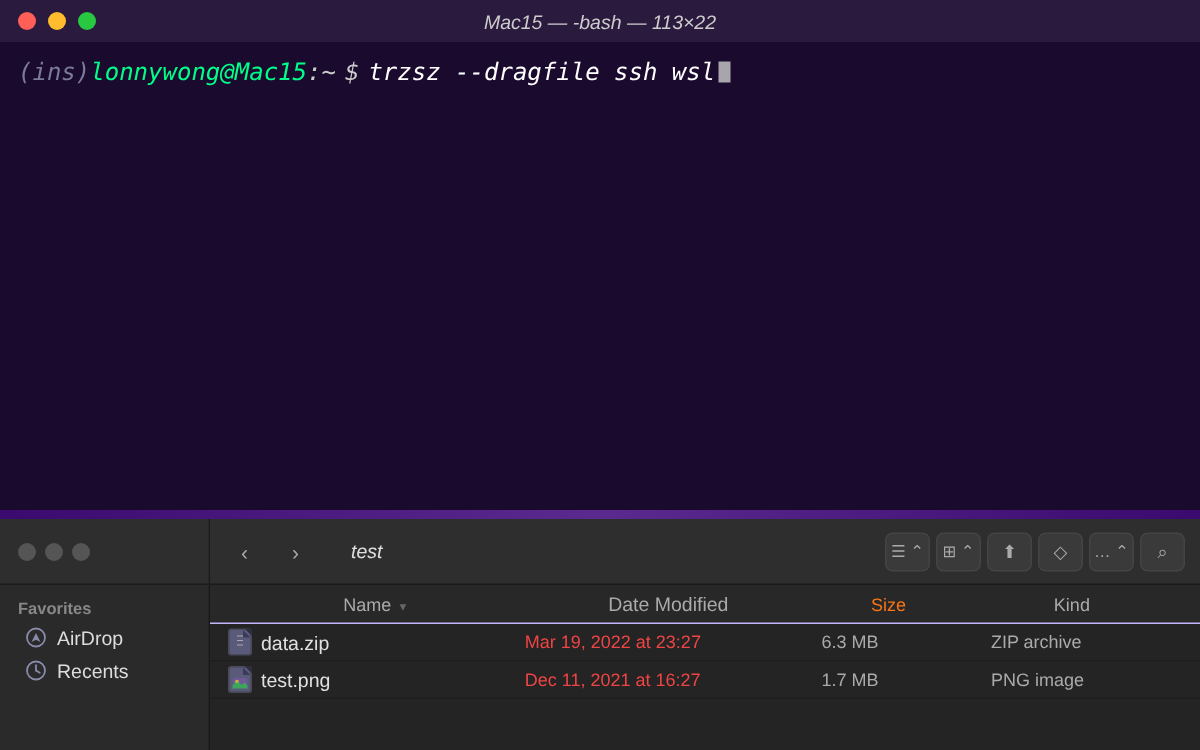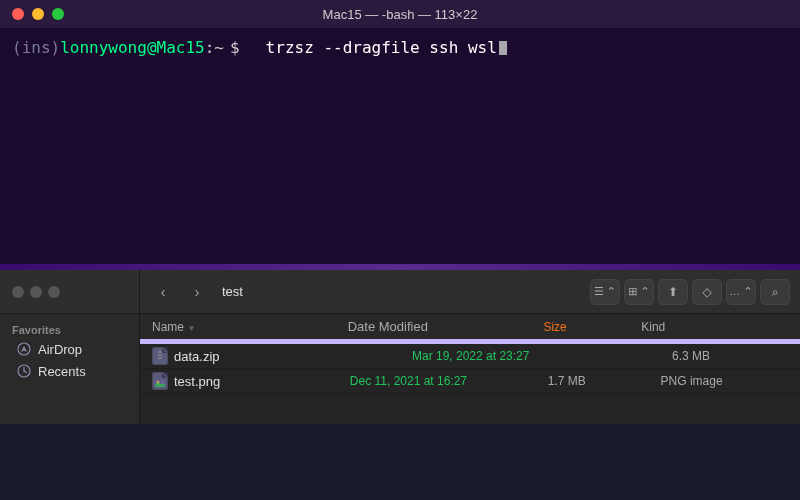--- a/index.html
+++ b/index.html
@@ -1,24 +1,25 @@
 <!DOCTYPE html>
 <html><head>
   <meta charset="utf-8">
   <style>
     * { margin: 0; padding: 0; box-sizing: border-box; }
     body { width: 800px; height: 500px; overflow: hidden; font-family: -apple-system, BlinkMacSystemFont, 'SF Pro Text', sans-serif; background: #1a1a2e; }
 
     
     .terminal-window {
       width: 800px;
-      height: 264px;
+      height: 340px;
       background: #0f766e;
       display: flex;
       flex-direction: column;
+      font-style: italic;
     }
 
     .terminal-titlebar {
       height: 28px;
       background: #2a1a3e;
       display: flex;
       align-items: center;
       justify-content: center;
       position: relative;
       padding: 0 12px;
@@ -63,21 +64,21 @@
       gap: 0;
       line-height: 1.5;
     }
 
     .prompt-ins { color: #7a7a9a; }
     .prompt-user { color: #00ff88; }
     .prompt-at { color: #00ff88; }
     .prompt-host { color: #00ff88; }
     .prompt-colon { color: #cccccc; }
     .prompt-dollar { color: #cccccc; margin-right: 6px; }
-    .prompt-command { color: #ffffff; margin-left: 20px; }
+    .prompt-command { color: #ffffff; }
 
     .cursor {
       display: inline-block;
       width: 8px;
       height: 14px;
       background: #cccccc;
       opacity: 0.8;
       vertical-align: middle;
       margin-left: 2px;
     }
@@ -188,21 +189,22 @@
       align-items: center;
       justify-content: center;
       font-size: 14px;
       border-radius: 4px;
     }
 
     .toolbar-path {
       color: #e0e0e0;
       font-size: 13px;
       font-weight: 500;
-      margin: 0 4px;
+      margin: 0 16px;
+      font-style: italic;
     }
 
     .toolbar-spacer { flex: 1; }
 
     .toolbar-icon-btn {
       width: 30px;
       height: 26px;
       background: rgba(255,255,255,0.06);
       border: 1px solid #444;
       border-radius: 5px;
@@ -223,22 +225,23 @@
     
     .file-list {
       flex: 1;
       overflow: hidden;
     }
 
     .file-list-header {
       display: flex;
       align-items: center;
       padding: 2px 12px;
-      border-bottom: 5px solid #c4b5fd;
+      border-bottom: 1px solid #c4b5fd;
       background: #282828;
+      text-align: center;
     }
 
     .col-name { flex: 2; font-size: 12px; color: #aaa; font-weight: 500; padding: 3px 0; }
     .col-date { flex: 2; font-size: 13px; color: #aaa; font-weight: 500; padding: 3px 0; }
     .col-size { flex: 1; font-size: 12px; color: #f97316; font-weight: 400; padding: 3px 0; }
     .col-kind { flex: 1.5; font-size: 12px; color: #aaa; font-weight: 500; padding: 3px 0; }
 
     .file-row {
       display: flex;
       align-items: center;
@@ -274,21 +277,21 @@
       content: '';
       position: absolute;
       top: 0;
       right: 0;
       width: 5px;
       height: 5px;
       background: #2e2e3e;
       clip-path: polygon(0 0, 100% 100%, 100% 0);
     }
 
-    .file-date-cell { flex: 2; font-size: 12px; color: #22c55e; }
+    .file-date-cell { flex: 2; font-size: 12px; color: #ef4444; }
     .file-size-cell { flex: 1; font-size: 12px; color: #aaa; }
     .file-kind-cell { flex: 1.5; font-size: 12px; color: #aaa; }
 
     .sort-arrow { font-size: 9px; color: #666; margin-left: 2px; }
   </style>
 </head>
 <body>
 
 <div class="terminal-window">
   <div class="terminal-titlebar">
@@ -385,20 +388,21 @@
               <path d="M9 0 L14 5 L9 5 Z" fill="#3a3a5a"></path>
               <line x1="5" y1="4" x2="9" y2="4" stroke="#aaa" stroke-width="0.8"></line>
               <line x1="5" y1="7" x2="9" y2="7" stroke="#aaa" stroke-width="0.8"></line>
               <line x1="5" y1="10" x2="9" y2="10" stroke="#aaa" stroke-width="0.8"></line>
             </svg>
           </div>
           <span>data.zip</span>
         </div>
         <div class="file-date-cell">Mar 19, 2022 at 23:27</div>
         <div class="file-size-cell">6.3 MB</div>
+        <div class="file-kind-cell">ZIP archive</div>
       </div>
 
       <div class="file-row">
         <div class="file-name-cell">
           <div class="file-icon">
             <svg width="14" height="16" viewBox="0 0 14 16" fill="none">
               <rect x="0" y="0" width="14" height="16" rx="2" fill="#5a5a7a"></rect>
               <path d="M9 0 L14 5 L9 5 Z" fill="#3a3a5a"></path>
               <rect x="2" y="7" width="10" height="7" rx="1" fill="#7a5aaa" opacity="0.6"></rect>
               <circle cx="5" cy="9.5" r="1.2" fill="#febc2e"></circle>

